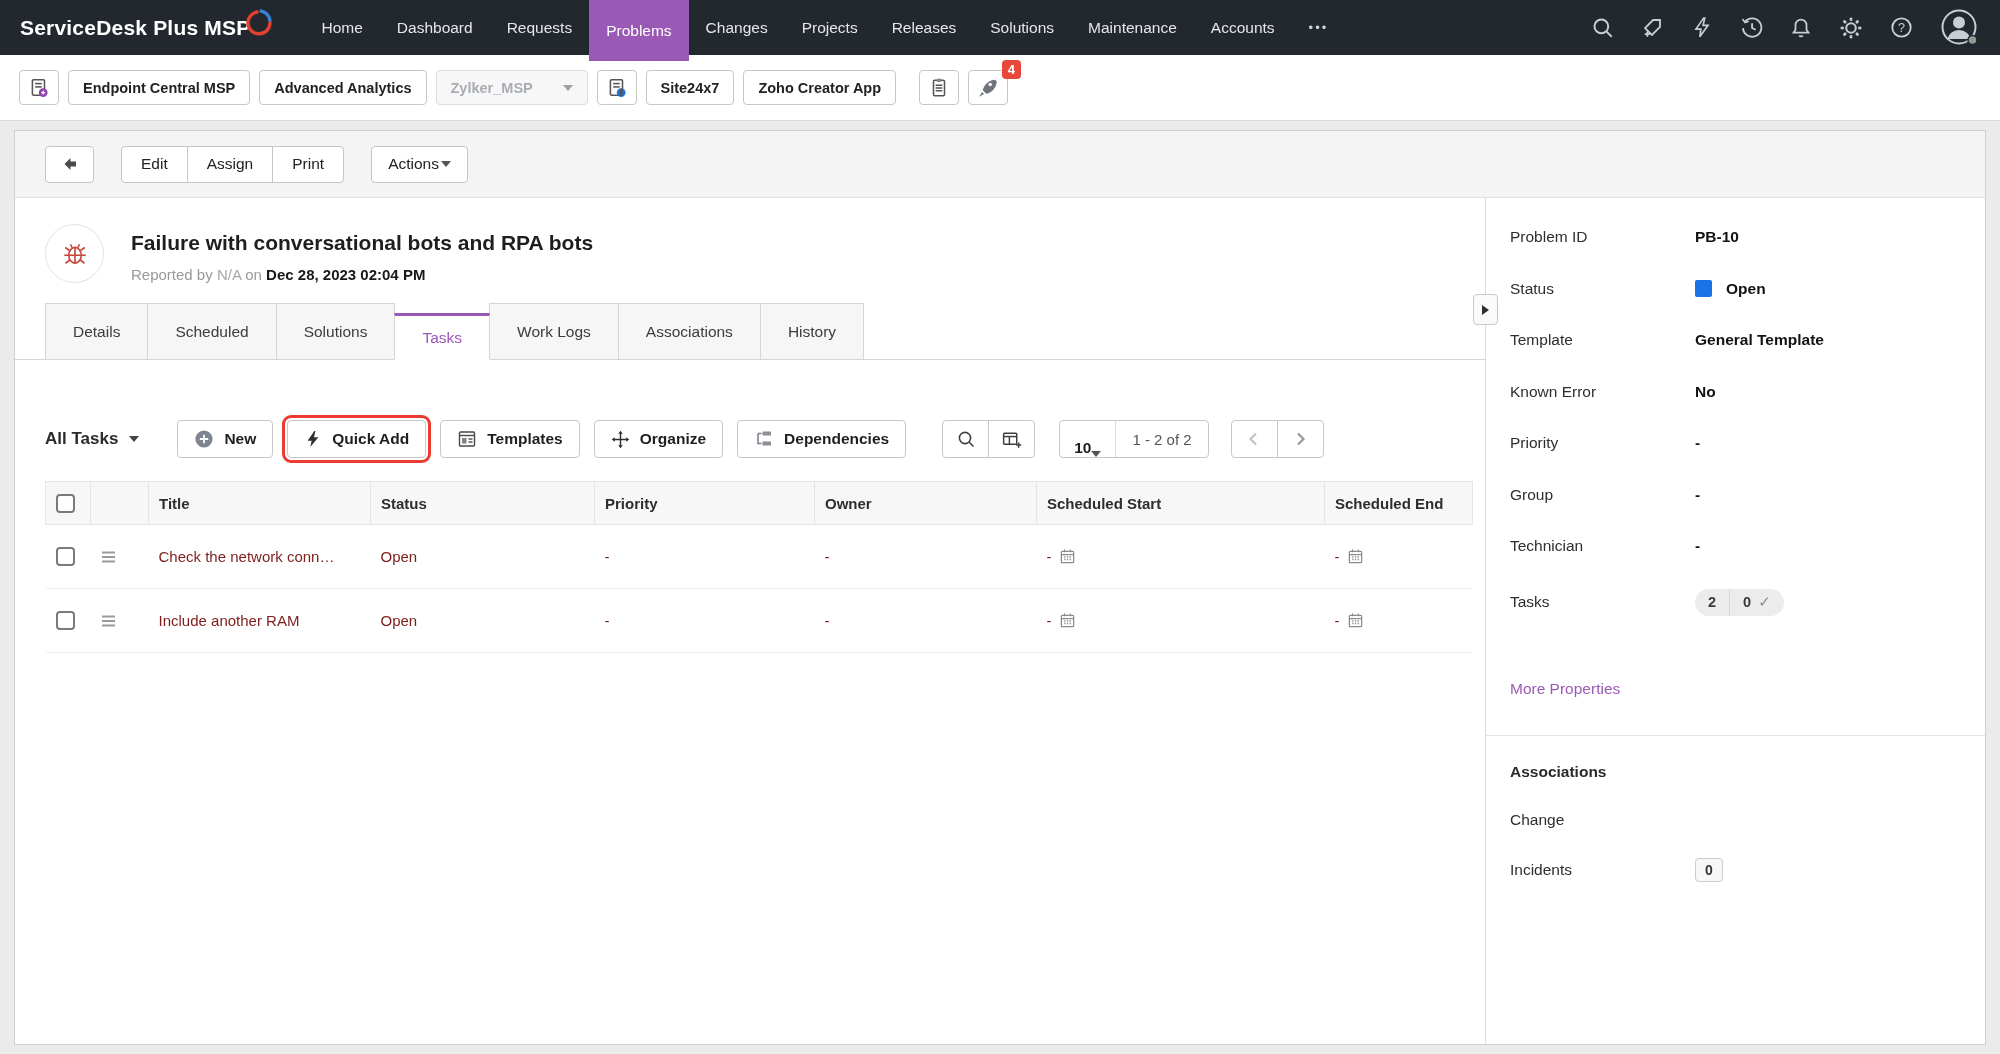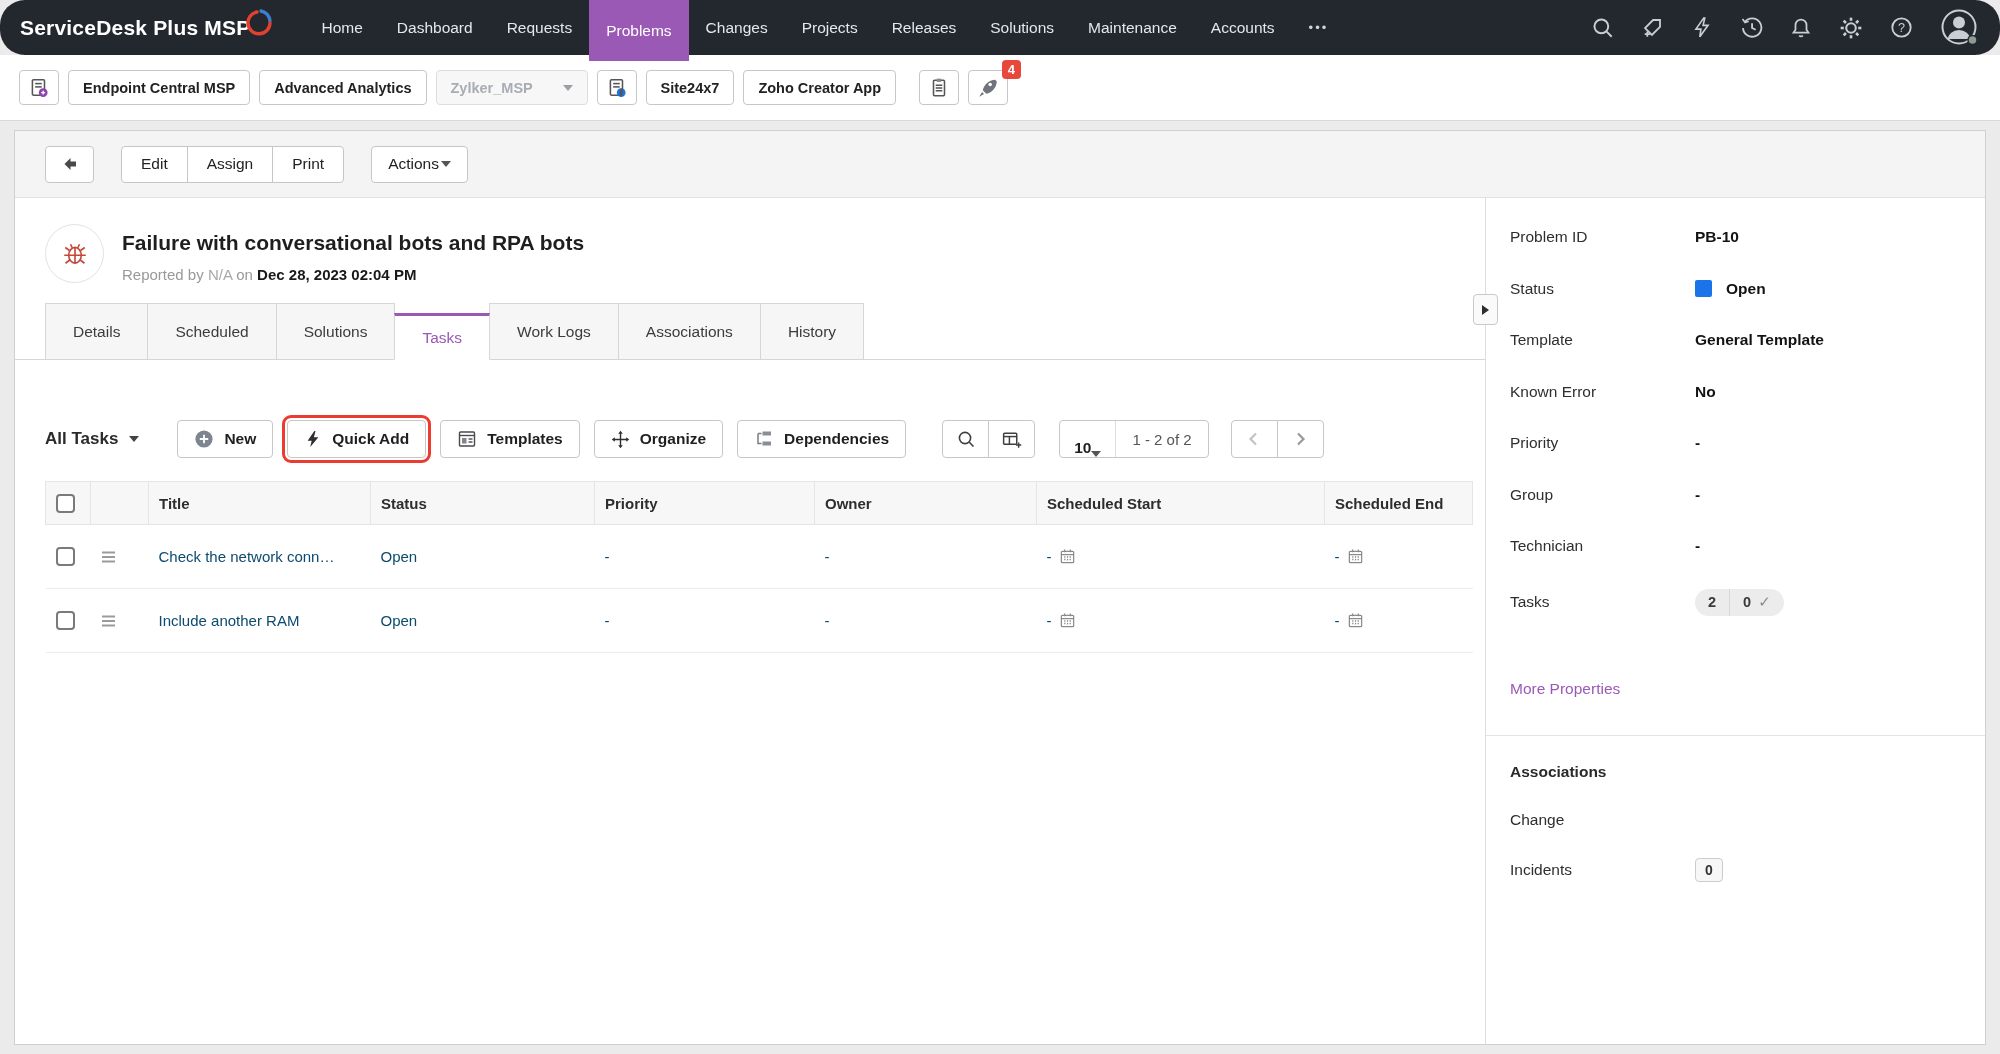--- a/index.html
+++ b/index.html
@@ -1,21 +1,21 @@
 <!DOCTYPE html>
 <html><head>
 <meta charset="utf-8">
 <style>
   * { box-sizing: border-box; margin: 0; padding: 0; }
   html,body { width: 2000px; height: 1054px; overflow: hidden; }
   body { font-family: "Liberation Sans", sans-serif; background: #ebebeb; }
 
   
   .topnav { position: relative; z-index: 10; height: 55px; background: #23272e;
-            display: flex; align-items: stretch; padding: 0 20px; overflow: visible; border-radius: 25px; }
+            display: flex; align-items: stretch; padding: 0 20px; overflow: visible; }
   .logo { display: flex; align-items: center; color: #fff; font-size: 21px; font-weight: bold;
           letter-spacing: .2px; margin-right: 30px; white-space: nowrap; }
   .logo svg { margin-left: -4px; margin-top: -8px; }
   .nav-items { display: flex; align-items: stretch; }
   .nav-item { display: flex; align-items: center; height: 55px; padding: 0 17px;
               color: #e4e7eb; font-size: 15.5px; cursor: pointer; white-space: nowrap; }
   .nav-item.active { background: #9b59b6; color: #fff; height: 61px; }
   .nav-item.more { font-size: 13px; letter-spacing: 2px; color: #cfd4da; }
   .nav-icons { margin-left: auto; display: flex; align-items: center; gap: 27px; }
   .nav-icon { display: flex; align-items: center; cursor: pointer; }
@@ -52,21 +52,21 @@
   .group-btn:last-child { border-radius: 0 4px 4px 0; }
   .actions-btn { height: 37px; padding: 0 16px; background: #fff; border: 1px solid #c6c6c6;
                  border-radius: 4px; font-size: 15.5px; color: #222; display: inline-flex;
                  align-items: center; gap: 2px; cursor: pointer; font-family: "Liberation Sans", sans-serif; }
 
   .body-row { flex: 1; display: flex; min-height: 0; }
   .main { flex: 1; min-width: 0; }
   .sidebar { width: 500px; flex: 0 0 500px; border-left: 1px solid #ddd; position: relative; padding-top: 30px; }
 
   
-  .prob-header { padding: 26px 30px 0; display: flex; gap: 18px; align-items: center; }
+  .prob-header { padding: 26px 30px 0; display: flex; gap: 27px; align-items: center; }
   .bug-avatar { width: 59px; height: 59px; border-radius: 50%; border: 1px solid #e2e2e2;
                 display: flex; align-items: center; justify-content: center; flex: 0 0 59px; }
   .prob-title { font-size: 21px; font-weight: bold; color: #1e1e1e; margin: 6px 0 11px; }
   .reported { font-size: 15px; color: #999; }
   .reported .reporter { color: #a8a8a8; }
   .reported .rdate { color: #191919; font-weight: bold; }
 
   
   .tabs { margin-top: 20px; padding: 0 0 0 30px; display: flex; border-bottom: 1px solid #d6d6d6;
           align-items: flex-end; }
@@ -102,21 +102,21 @@
   .chev-btn:first-child { border-radius: 4px 0 0 4px; }
   .chev-btn:last-child { border-radius: 0 4px 4px 0; margin-left: -1px; }
 
   
   table.tasks { border-collapse: collapse; table-layout: fixed; margin: 23px 12px 0 30px;
                 width: calc(100% - 42px); }
   table.tasks th { background: #f7f7f7; border: 1px solid #e5e5e5; border-right: none;
                    height: 43px; font-size: 15px; font-weight: bold; color: #2d2d2d;
                    text-align: left; padding: 0 10px; }
   table.tasks th:last-child { border-right: 1px solid #e5e5e5; }
-  table.tasks td { height: 64px; border-bottom: 1px solid #ededed; font-size: 15px; color: #0c4a6e;
+  table.tasks td { height: 64px; border-bottom: 1px solid #ededed; font-size: 15px; color: #7f1d1d;
                    padding: 0 10px; vertical-align: middle; white-space: nowrap; overflow: hidden; }
   .cb { width: 19px; height: 19px; border: 2px solid #7a7a7a; border-radius: 4px; background: #fff;
         display: inline-block; vertical-align: middle; cursor: pointer; }
   .cell-flex { display: flex; align-items: center; gap: 7px; }
 
   
   .collapse-handle { position: absolute; left: -13px; top: 96px; width: 25px; height: 31px;
                      background: #fafafa; border: 1px solid #c9c9c9; border-radius: 4px;
                      display: flex; align-items: center; justify-content: center; cursor: pointer; z-index: 3; }
   .tri-right { width: 0; height: 0; border-top: 5.5px solid transparent; border-bottom: 5.5px solid transparent;

